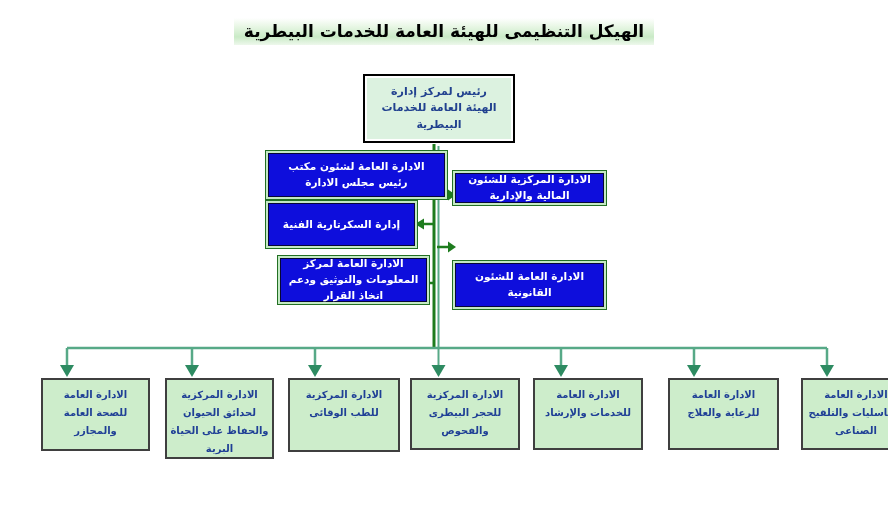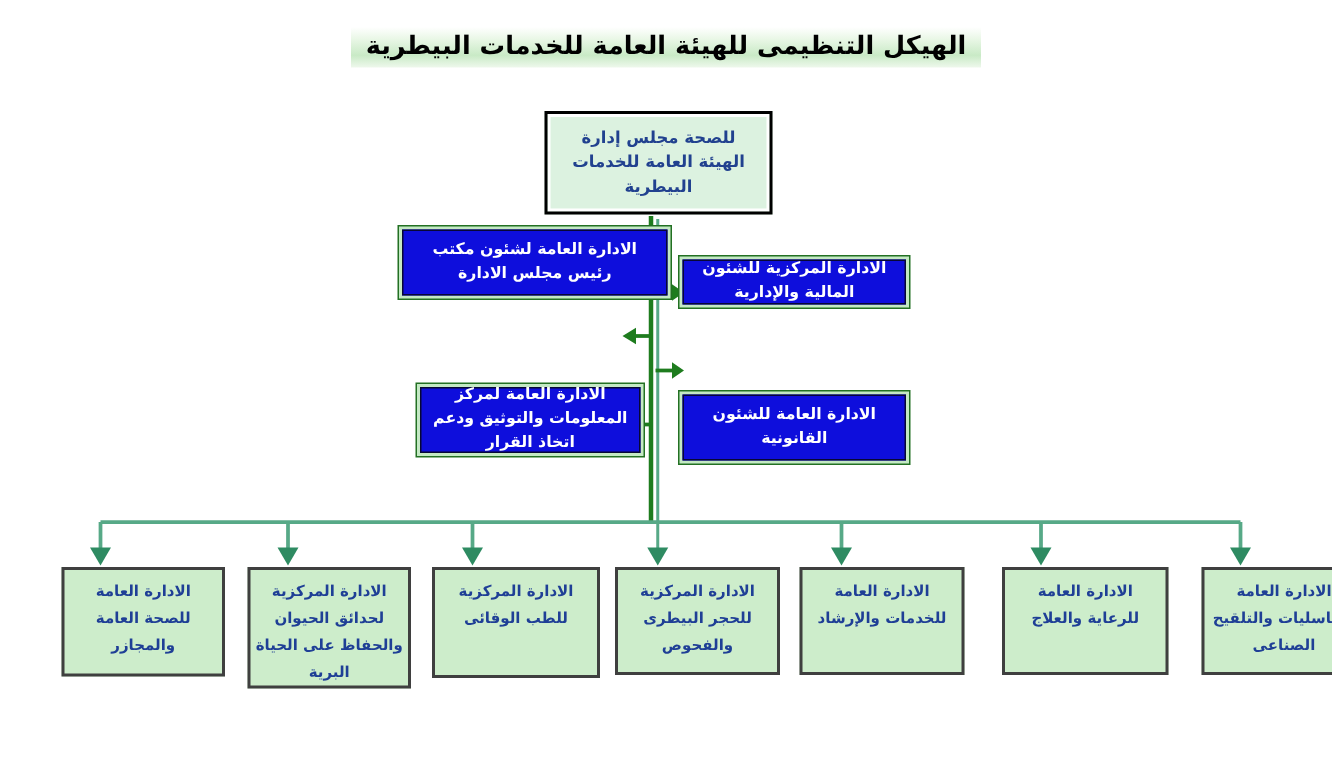--- a/index.html
+++ b/index.html
@@ -99,26 +99,27 @@
       <polygon points="448,189.5 448,200.5 456,195" fill="#1e7c1e"></polygon>
       <line x1="437" y1="247" x2="448" y2="247" stroke="#1e7c1e" stroke-width="2.5"></line>
       <polygon points="448,241.5 448,252.5 456,247" fill="#1e7c1e"></polygon>
     </g>
   </svg>
 
   <div class="title-wrap">
     <span class="title-text">الهيكل التنظيمى للهيئة العامة للخدمات البيطرية</span>
   </div>
 
-  <div class="box box-root" style="left:363px;top:74px;width:152px;height:69px;">للصحة مجلس إدارة
+  <div class="box box-root" style="left:363px;top:74px;width:152px;height:69px;">رئيس لمركز إدارة
 الهيئة العامة للخدمات
 البيطرية</div>
 
   <div class="box box-blue" style="left:268px;top:153px;width:177px;height:44px;">الادارة العامة لشئون مكتب
 رئيس مجلس الادارة</div>
+  <div class="box box-blue" style="left:268px;top:203px;width:147px;height:43px;">إدارة السكرتارية الفنية</div>
   <div class="box box-blue" style="left:280px;top:258px;width:147px;height:44px;">الادارة العامة لمركز
 المعلومات والتوثيق ودعم
 اتخاذ القرار</div>
 
   <div class="box box-blue" style="left:455px;top:173px;width:149px;height:30px;">الادارة المركزية للشئون
 المالية والإدارية</div>
   <div class="box box-blue" style="left:455px;top:227px;width:149px;height:44px;margin-top:36px;">الادارة العامة للشئون
 القانونية</div>
 
   <div class="box box-green" style="left:14px;top:378px;width:109px;height:73px;">الادارة العامة

